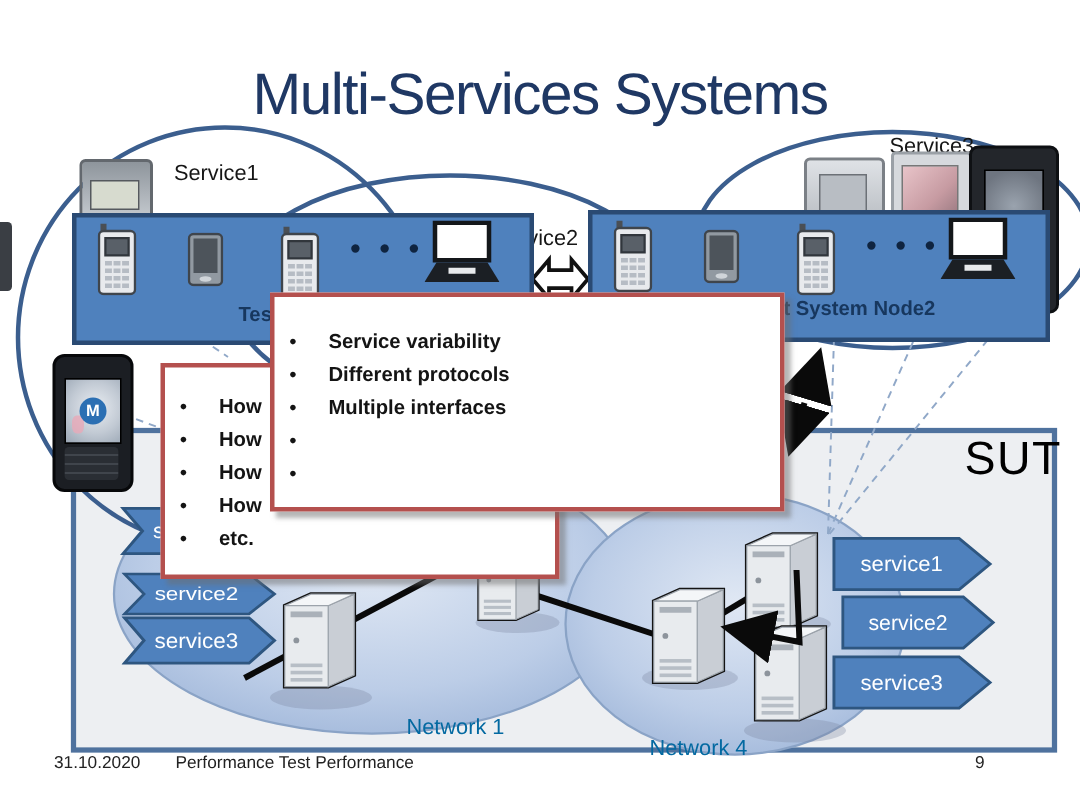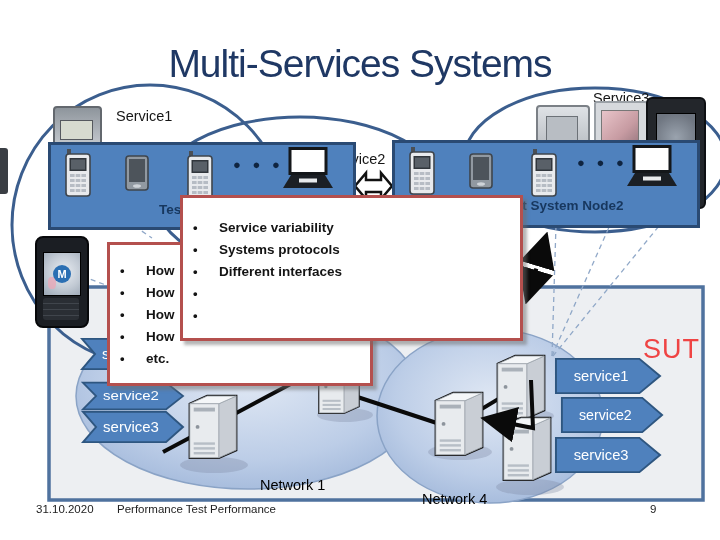--- a/index.html
+++ b/index.html
@@ -10,22 +10,22 @@
          color:#1F3864;z-index:30;}
   .cloud-label{font-size:14.5px;color:#161616;z-index:3;white-space:nowrap;}
   .node-box{width:302px;height:82px;background:#4f81bd;border:3px solid #2a4a73;z-index:10;}
   .node-label{position:absolute;font-size:13.5px;font-weight:bold;color:#17375e;white-space:nowrap;}
   .dots{position:absolute;font-size:13px;font-weight:bold;color:#0f2440;letter-spacing:4px;}
   .icon{position:absolute;}
   .popup{background:#ffffff;border:3px solid #b4504e;box-shadow:4px 4px 3px rgba(110,110,110,.5);}
   .popup .row{display:flex;height:22px;align-items:center;font-size:13.5px;font-weight:600;color:#141414;}
   .popup .blt{width:14px;margin-left:10px;font-size:13px;}
   .popup .txt{margin-left:12px;white-space:nowrap;}
-  .net-label{font-size:14.5px;color:#000000;z-index:2;white-space:nowrap;}
-  .sut-label{font-size:27px;color:#ef4444;z-index:3;letter-spacing:1px;margin-top:46px;}
+  .net-label{font-size:14.5px;color:#0369a1;z-index:2;white-space:nowrap;margin-left:11px;}
+  .sut-label{font-size:31px;color:#000000;z-index:3;letter-spacing:1px;}
   .footer{font-size:11.5px;color:#222;z-index:30;white-space:nowrap;}
   .chev{z-index:5;}
   .chev text{font-size:15px;fill:#ffffff;font-family:"Liberation Sans",sans-serif;}
   svg{display:block;}
   
   .phone-gray{left:53px;top:106px;width:45px;height:40px;background:linear-gradient(#8e959c,#c8cdd2);
       border:2px solid #63686e;border-radius:4px;z-index:8;}
   .phone-gray .scr{position:absolute;left:5px;top:12px;width:31px;height:18px;background:#d7dbcf;border:1px solid #55595e;}
   .phone-edge{left:-4px;top:148px;width:12px;height:46px;background:#3a3e44;border-radius:3px;z-index:8;}
   .phone-silver{left:536px;top:105px;width:50px;height:58px;background:linear-gradient(#dfe2e6,#a9aeb4);
@@ -261,25 +261,25 @@
       </div>
   </div>
 
   <div class="abs popup" style="left:180px;top:195px;width:343px;height:146px;z-index:21;padding-top:18px;box-sizing:border-box">
     <div class="row">
         <span class="blt">•</span>
         <span class="txt">Service variability</span>
       </div>
     <div class="row">
         <span class="blt">•</span>
-        <span class="txt">Systems protocols</span>
-      </div>
-    <div class="row">
-        <span class="blt">•</span>
-        <span class="txt">Different interfaces</span>
+        <span class="txt">Different protocols</span>
+      </div>
+    <div class="row">
+        <span class="blt">•</span>
+        <span class="txt">Multiple interfaces</span>
       </div>
     <div class="row">
         <span class="blt">•</span>
       </div>
     <div class="row">
         <span class="blt">•</span>
       </div>
   </div>
 
   <div class="abs footer" style="left:36px;top:503px">31.10.2020</div>

